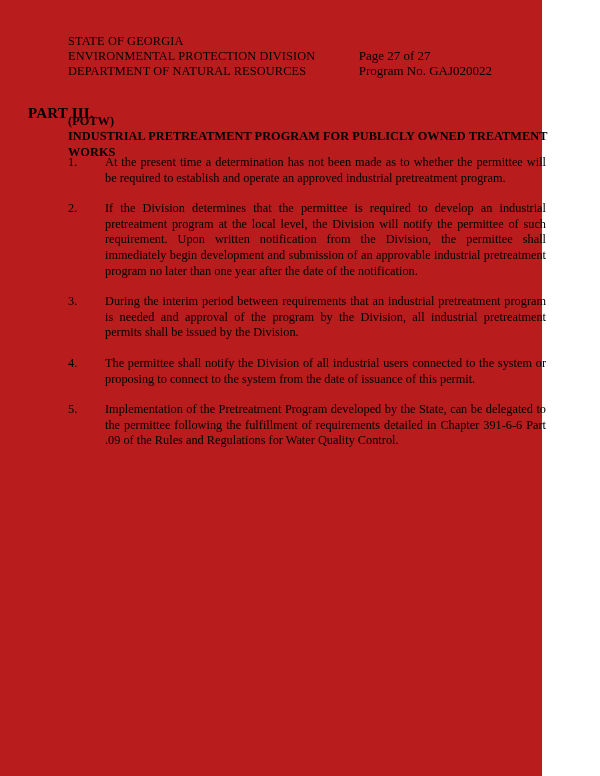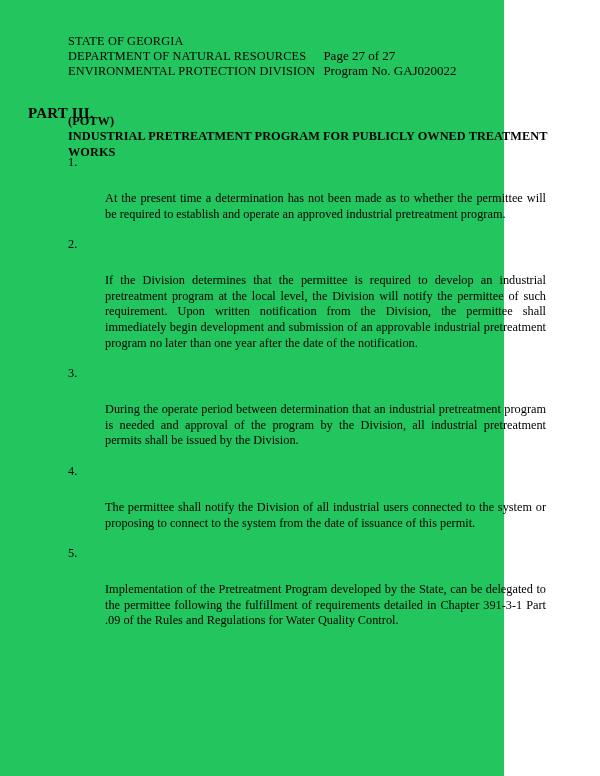--- a/index.html
+++ b/index.html
@@ -9,24 +9,24 @@
   }
   body {
     width: 600px;
     height: 776px;
     font-family: "Liberation Serif", "DejaVu Serif", serif;
     color: #000000;
     position: relative;
     overflow: hidden;
   }
   .page {
-    width: 504px;
+    width: 542px;
     height: 776px;
     position: relative;
-    background: #22c55e;
+    background: #b91c1c;
   }
 
   
   .header {
     position: absolute;
     top: 34px;
     left: 68px;
     right: 50px;
     display: flex;
     justify-content: space-between;
@@ -91,33 +91,32 @@
   .item-text {
     flex: 1 1 auto;
     font-size: 12.3px;
     line-height: 15.6px;
     text-align: justify;
     text-justify: inter-word;
     hyphens: none;
   }
   .item-text.last-ragged {
     text-align-last: left;
-    margin-top: 36px;
   }
 </style>
 </head>
 <body>
 
 <div class="page">
 
   <div class="header">
     <div class="header-left">
       <span class="header-line">STATE OF GEORGIA</span>
+      <span class="header-line">ENVIRONMENTAL PROTECTION DIVISION</span>
       <span class="header-line">DEPARTMENT OF NATURAL RESOURCES</span>
-      <span class="header-line">ENVIRONMENTAL PROTECTION DIVISION</span>
     </div>
     <div class="header-right">
       <span class="header-line">Page 27 of 27</span>
       <span class="header-line">Program No. GAJ020022</span>
     </div>
   </div>
 
   <div class="part-label">PART III.</div>
 
   <div class="section-title">
@@ -132,28 +131,28 @@
       <div class="item-text last-ragged">At the present time a determination has not been made as to whether the permittee will be required to establish and operate an approved industrial pretreatment program.</div>
     </div>
 
     <div class="item">
       <div class="item-number">2.</div>
       <div class="item-text last-ragged">If the Division determines that the permittee is required to develop an industrial pretreatment program at the local level, the Division will notify the permittee of such requirement.  Upon written notification from the Division, the permittee shall immediately begin development and submission of an approvable industrial pretreatment program no later than one year after the date of the notification.</div>
     </div>
 
     <div class="item">
       <div class="item-number">3.</div>
-      <div class="item-text last-ragged">During the operate period between determination that an industrial pretreatment program is needed and approval of the program by the Division, all industrial pretreatment permits shall be issued by the Division.</div>
+      <div class="item-text last-ragged">During the interim period between requirements that an industrial pretreatment program is needed and approval of the program by the Division, all industrial pretreatment permits shall be issued by the Division.</div>
     </div>
 
     <div class="item">
       <div class="item-number">4.</div>
       <div class="item-text last-ragged">The permittee shall notify the Division of all industrial users connected to the system or proposing to connect to the system from the date of issuance of this permit.</div>
     </div>
 
     <div class="item">
       <div class="item-number">5.</div>
-      <div class="item-text last-ragged">Implementation of the Pretreatment Program developed by the State, can be delegated to the permittee following the fulfillment of requirements detailed in Chapter 391-3-1 Part .09 of the Rules and Regulations for Water Quality Control.</div>
+      <div class="item-text last-ragged">Implementation of the Pretreatment Program developed by the State, can be delegated to the permittee following the fulfillment of requirements detailed in Chapter 391-6-6 Part .09 of the Rules and Regulations for Water Quality Control.</div>
     </div>
 
   </div>
 
 </div>
 
 </body></html>

